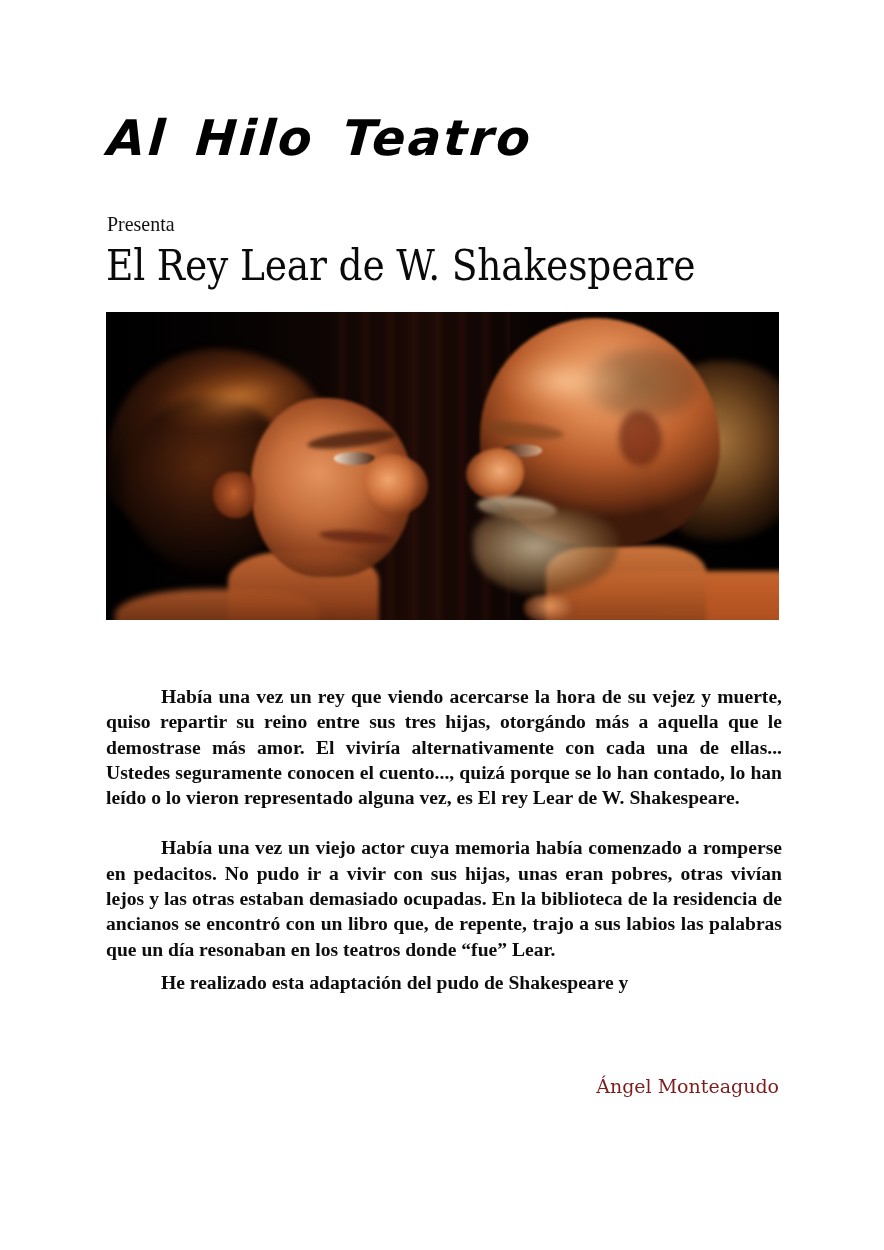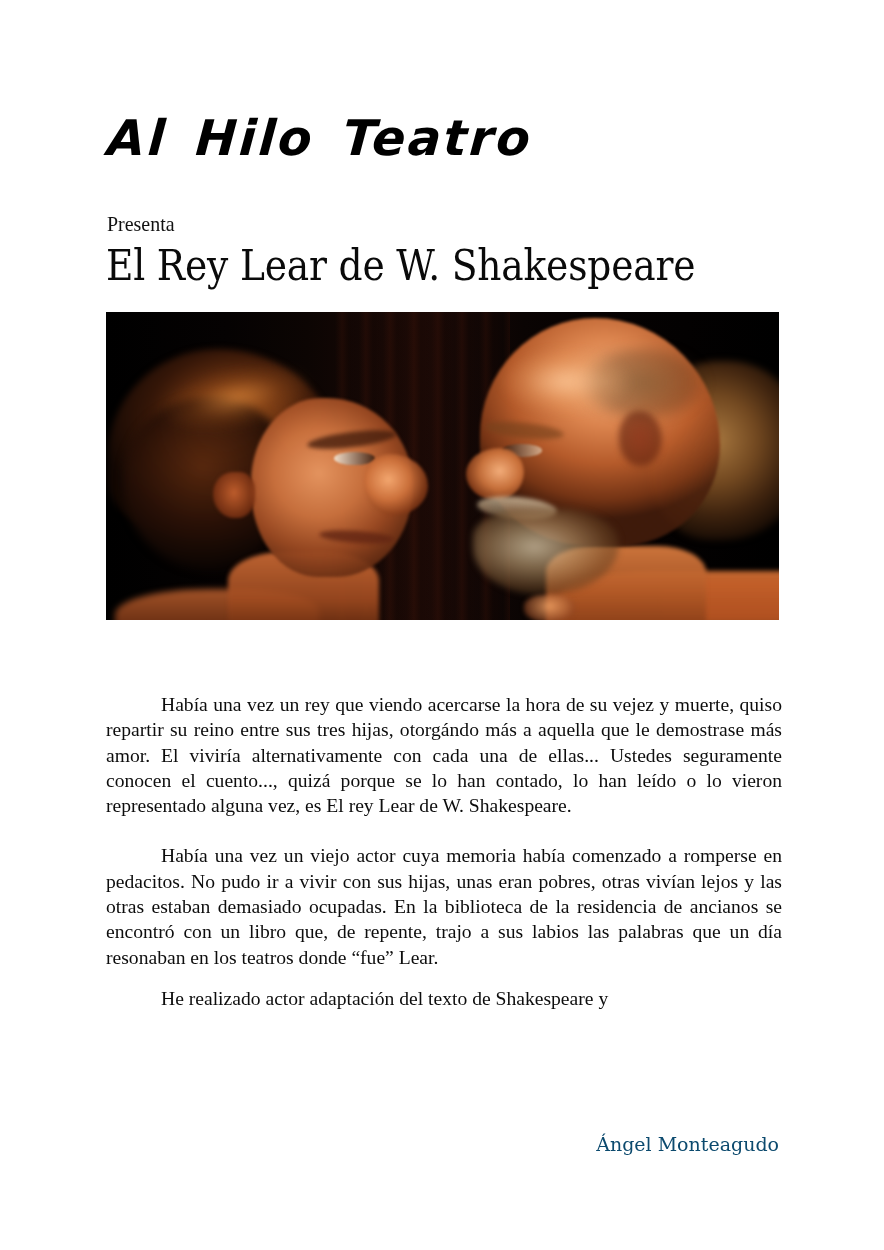--- a/index.html
+++ b/index.html
@@ -461,49 +461,50 @@
     position: absolute;
     left: 106px;
     top: 676px;
     width: 676px;
     font-family: "Liberation Serif", "DejaVu Serif", serif;
     font-size: 19.6px;
     line-height: 25.3px;
     color: #0d0d0d;
   }
   .para {
-    margin: 16px 0 25px 0;
+    margin: 8px 0 25px 0;
     text-align: justify;
     text-justify: inter-word;
     text-indent: 55px;
     transform-origin: left top;
+    font-weight: bold;
   }
   .para:last-of-type { margin-bottom: 0; }
   .para .nobreak-line {
     display: block;
     text-indent: 55px;
   }
   .para .cont-line {
     display: block;
     text-indent: 0;
     text-align: justify;
   }
   .para-3 { text-indent: 0; }
 
   
   .signature {
     position: absolute;
     left: 106px;
-    top: 1133px;
+    top: 1075px;
     width: 673px;
     text-align: right;
     font-family: "DejaVu Serif", "Liberation Serif", serif;
     font-size: 19px;
     line-height: 1.2;
-    color: #0c4a6e;
+    color: #7f1d1d;
   }
 </style>
 </head>
 <body>
 
 <div class="page">
 
   <div class="content">
     <div class="company-name">Al Hilo Teatro</div>
 
@@ -548,21 +549,21 @@
       <div class="ar-pendant"></div>
     </div>
   </div>
 
   <div class="body-text">
     <p class="para">Había una vez un rey que viendo acercarse la hora de su vejez y muerte, quiso repartir su reino entre sus tres hijas, otorgándo más a aquella que le demostrase más amor. El viviría alternativamente con cada una de ellas... Ustedes seguramente conocen el cuento..., quizá  porque se lo han contado, lo han leído o lo vieron representado alguna vez, es El rey Lear de W. Shakespeare.</p>
 
     <p class="para">Había una vez un viejo actor cuya memoria había comenzado a romperse en pedacitos. No pudo ir a vivir con sus hijas, unas eran pobres, otras vivían lejos y las otras estaban demasiado ocupadas. En la biblioteca de la residencia de ancianos se encontró con un libro que, de repente, trajo a sus labios las palabras que un día resonaban en los teatros donde “fue” Lear.</p>
 
     <div class="para para-3">
-      <span class="nobreak-line">He realizado actor adaptación del texto de Shakespeare y</span>
+      <span class="nobreak-line">He realizado esta adaptación del pudo de Shakespeare y</span>
     </div>
   </div>
 
   <div class="signature">
     <span>Ángel Monteagudo</span>
   </div>
 
 </div>
 
 </body></html>

